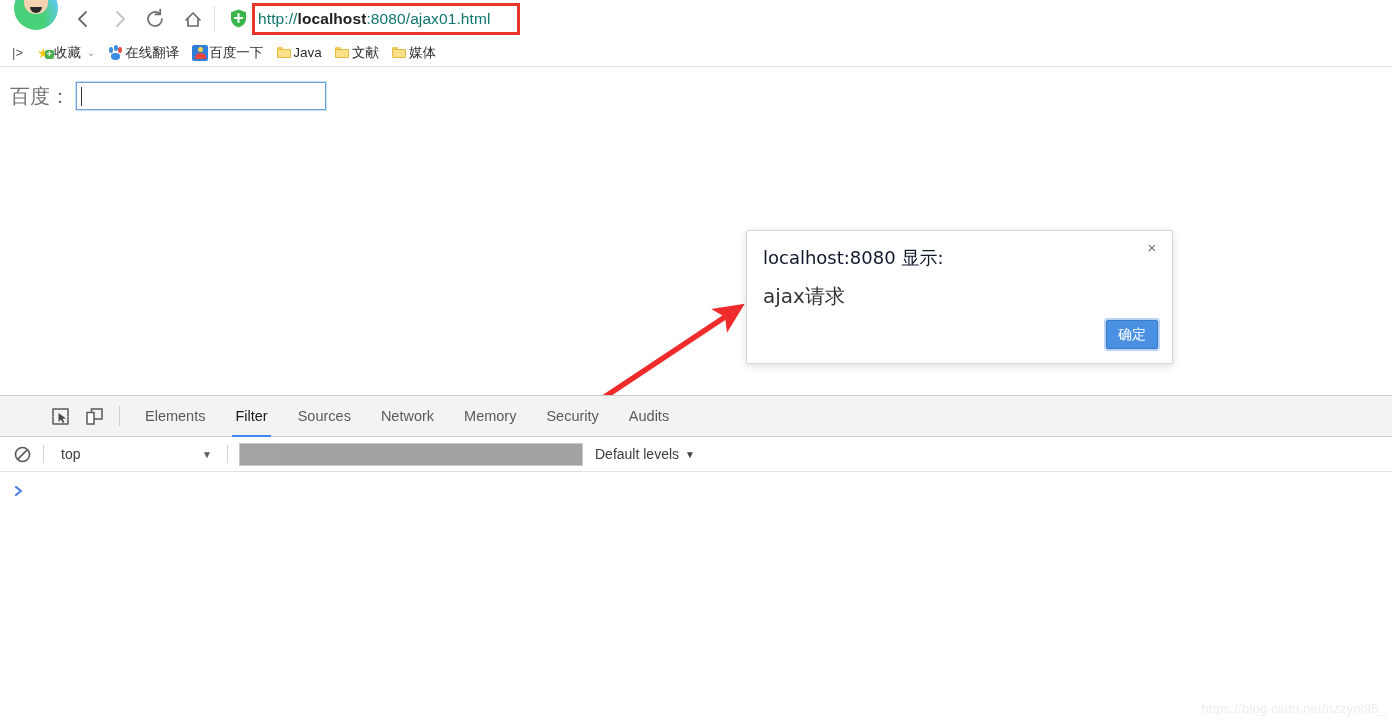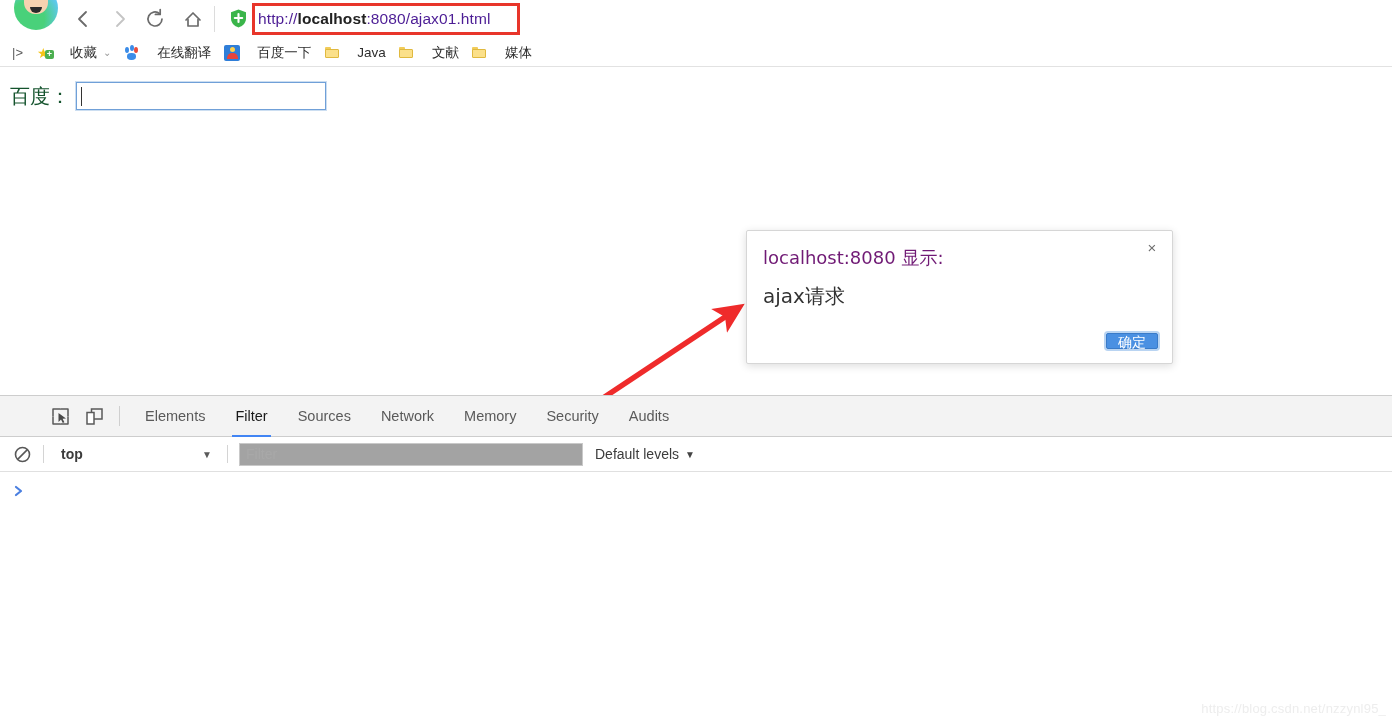--- a/index.html
+++ b/index.html
@@ -72,21 +72,21 @@
   }
 
   #omnibox {
     position: absolute; left: 258px; top: 8px;
     width: 256px; height: 22px;
     display: flex; align-items: center;
     font-size: 15.5px;
     white-space: nowrap;
     letter-spacing: 0.1px;
   }
-  #omnibox .u-dim { color: #4c1d95; }
+  #omnibox .u-dim { color: #0f766e; }
   #omnibox .u-strong { color: #222222; font-weight: bold; }
 
   
   #bookmarks-bar {
     position: absolute; left: 0; top: 38px;
     width: 1392px; height: 29px;
     background: #ffffff;
     display: flex; align-items: center;
     padding-left: 12px;
     font-size: 13.5px;
@@ -97,21 +97,21 @@
     background: #e2e2e2;
   }
   .bm {
     display: flex; align-items: center;
     height: 22px;
     margin-right: 9px;
     padding: 0 2px;
     cursor: default;
     white-space: nowrap;
   }
-  .bm .bm-label { margin-left: 17px; }
+  .bm .bm-label { margin-left: 1px; }
   .bmicon { width: 16px; height: 16px; position: relative; flex: 0 0 16px; }
 
   
   #apps-chevron { margin-right: 12px; color: #5c5c5c; font-size: 13px; }
 
   
   .ic-star { position: relative; }
   .ic-star .star {
     position: absolute; left: 0; top: 1px;
     font-size: 14px; color: #f5c518; line-height: 14px;
@@ -163,21 +163,21 @@
     position: absolute; left: 0; top: 67px;
     width: 1392px; height: 328px;
     background: #ffffff;
   }
 
   #baidu-row {
     position: absolute; left: 10px; top: 15px;
     display: flex; align-items: center;
   }
   #baidu-label {
-    font-size: 20px; color: #14532d;
+    font-size: 20px; color: #737373;
     font-family: "DejaVu Sans", "Liberation Sans", sans-serif;
     margin-right: 6px;
   }
   #baidu-input {
     width: 250px; height: 28px;
     border: 1px solid #70a0d8;
     outline: 1px solid rgba(110,160,216,0.35);
     background: #fff;
     padding-left: 3px;
     font-size: 14px;
@@ -200,40 +200,40 @@
   #alert-dialog {
     position: absolute; left: 746px; top: 163px;
     width: 427px; height: 134px;
     background: #ffffff;
     border: 1px solid #d6d6d6;
     border-radius: 2px;
     box-shadow: 0 2px 9px rgba(0,0,0,0.14);
   }
   #dialog-title {
     position: absolute; left: 16px; top: 15px;
-    font-size: 18px; color: #701a75;
+    font-size: 18px; color: #0f172a;
     font-family: "DejaVu Sans", "Liberation Sans", sans-serif;
     white-space: nowrap;
     text-align: right;
   }
   #dialog-message {
     position: absolute; left: 16px; top: 52px;
     font-size: 20px; color: #333;
     font-family: "DejaVu Sans", "Liberation Sans", sans-serif;
   }
   #dialog-close {
     position: absolute; right: 10px; top: 7px;
     width: 20px; height: 20px;
     color: #6e6e6e; font-size: 15px;
     line-height: 20px; text-align: center;
     cursor: default;
   }
   #dialog-ok {
     position: absolute; right: 14px; bottom: 14px;
-    min-width: 52px; height: 16px;
+    min-width: 52px; height: 29px;
     background: #4a90e2;
     border: 1px solid #3a7bc8;
     box-shadow: 0 0 0 2px #b9d4f2;
     border-radius: 2px;
     color: #ffffff;
     font-size: 14px;
     font-family: "DejaVu Sans", "Liberation Sans", sans-serif;
     padding: 0 11px;
     cursor: default;
   }
@@ -288,21 +288,20 @@
     display: flex; align-items: center; justify-content: center;
     cursor: default;
   }
   .fb-divider { width: 1px; height: 18px; background: #d4d4d4; margin: 0 9px; }
   #context-select {
     width: 165px; height: 24px;
     display: flex; align-items: center; justify-content: space-between;
     font-size: 14px; color: #3c3c3c;
     padding: 0 6px 0 8px;
     cursor: default;
-    font-weight: bold;
   }
   #context-select .caret { font-size: 10px; color: #5a5a5a; }
   #filter-input {
     width: 344px; height: 23px;
     border: 1px solid #c9c9c9;
     background: #a3a3a3;
     font-size: 14px;
     color: #333;
     padding: 0 6px;
     font-family: "Liberation Sans", sans-serif;

